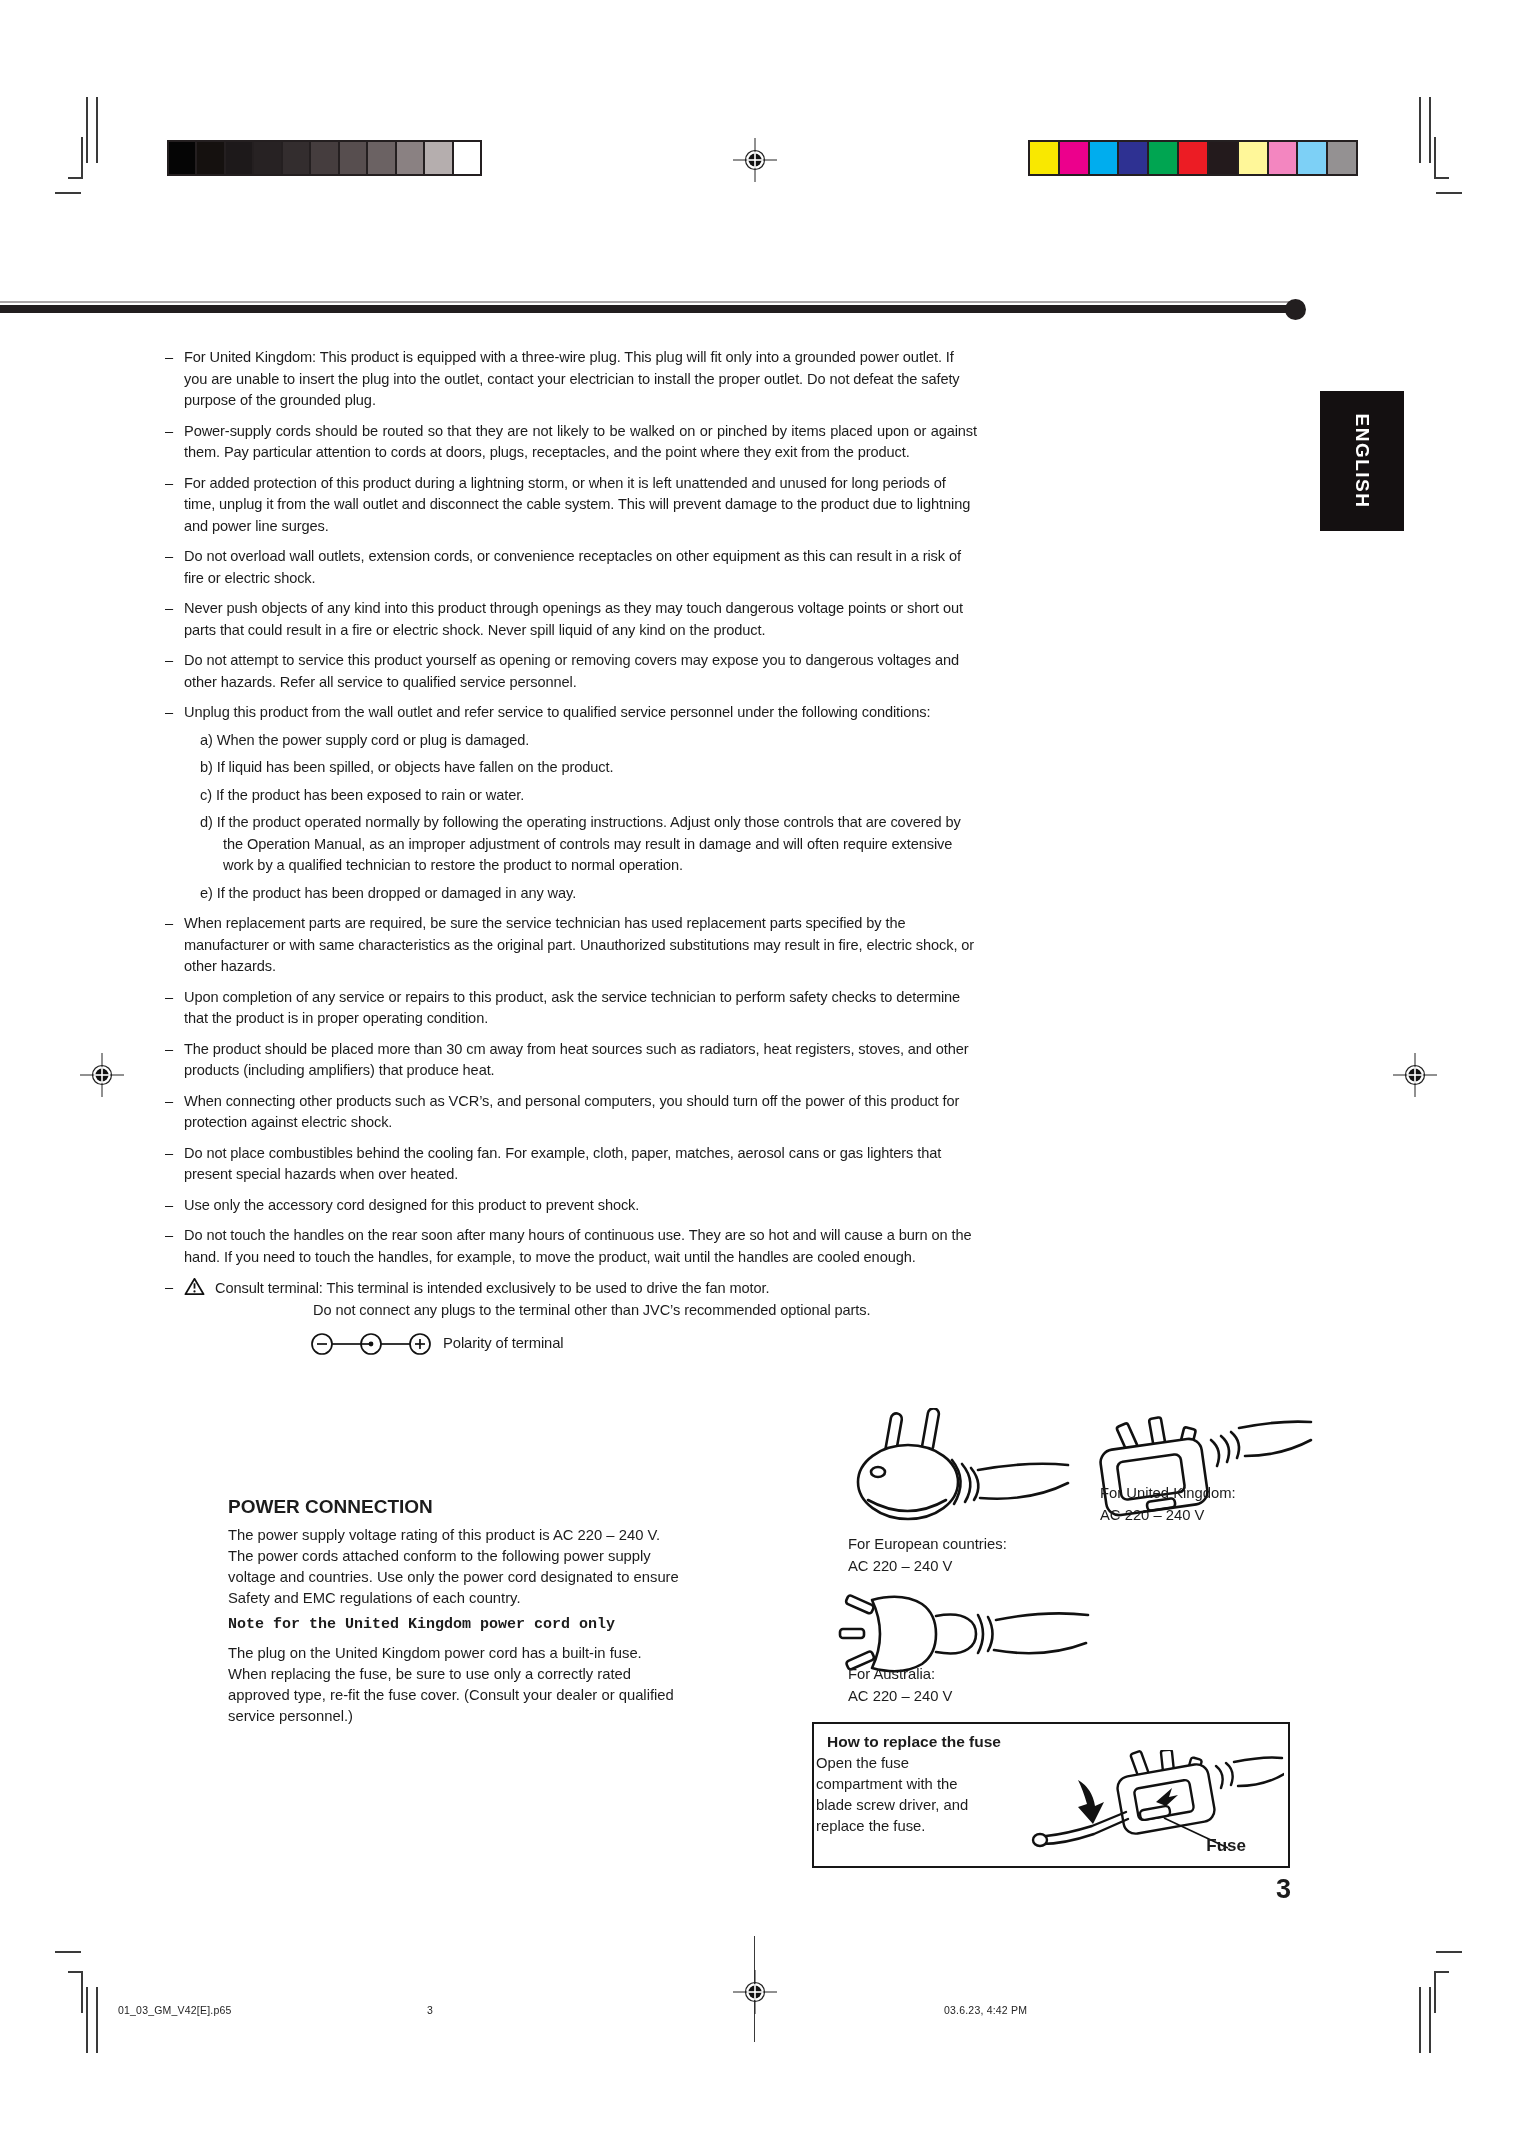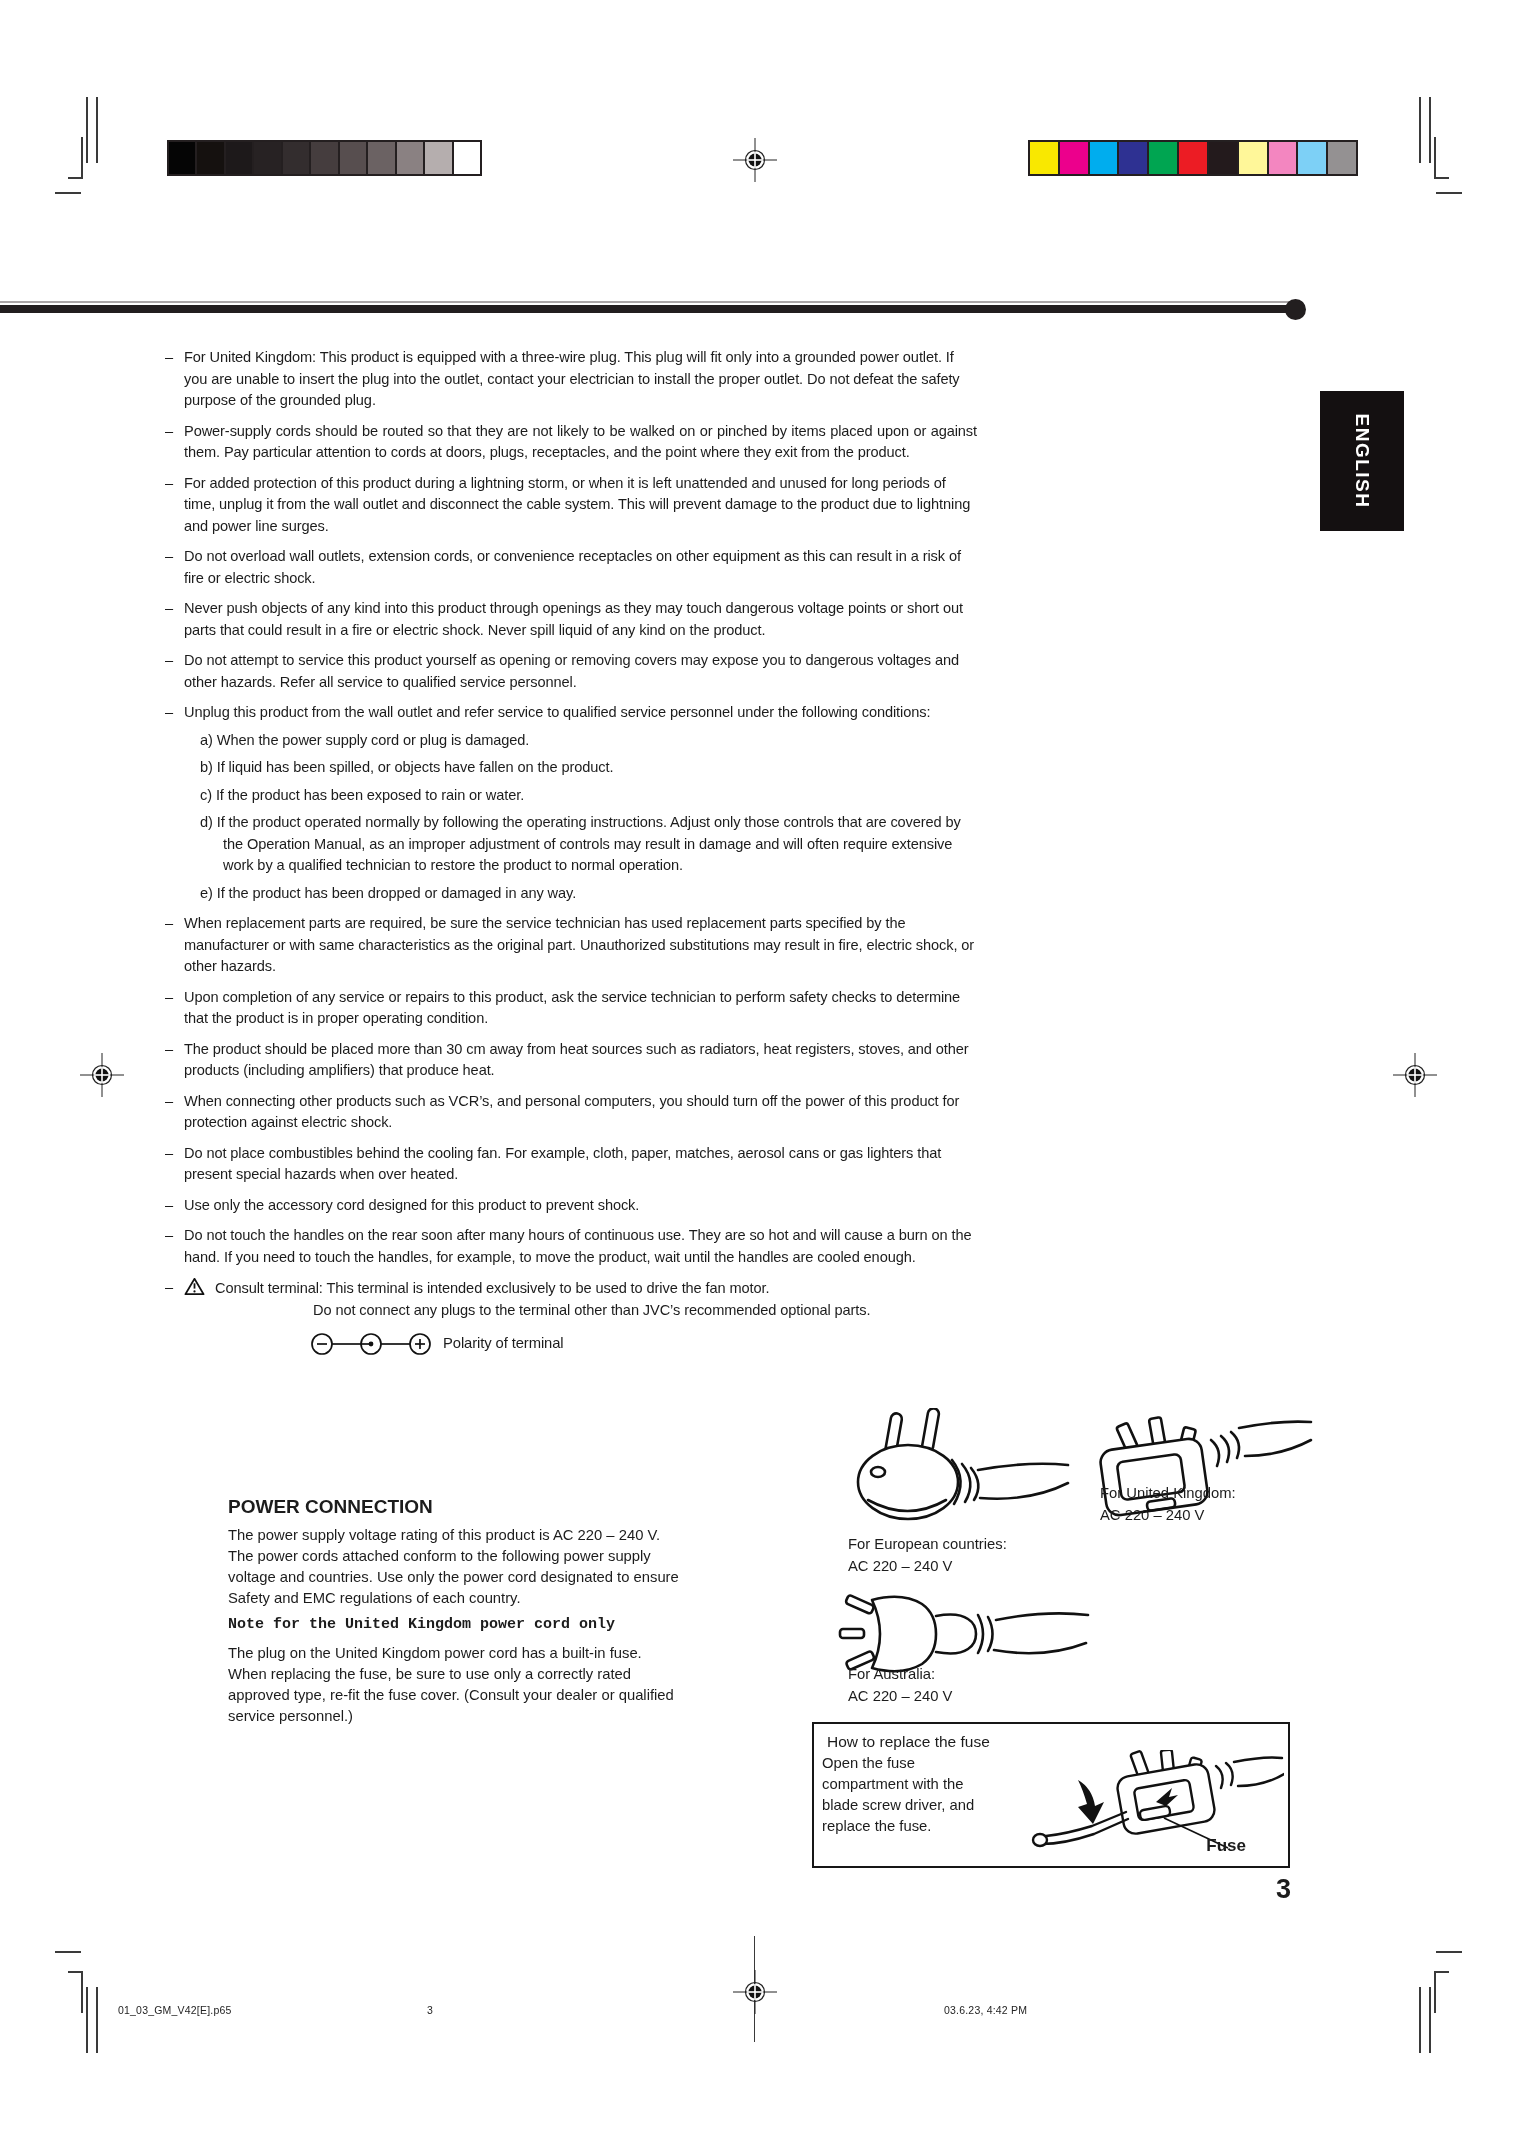--- a/index.html
+++ b/index.html
@@ -42,22 +42,22 @@
   .tline{font-size:14.8px;line-height:21px;white-space:nowrap;}
 
   .note{position:absolute;left:228px;top:1616px;width:580px;}
   .note .t{font-weight:bold;font-size:15px;margin-bottom:10px;font-family:Liberation Mono, monospace;}
 
   .figcap{position:absolute;font-size:14.8px;line-height:21.5px;}
   .figsvg{position:absolute;}
 
   
   .fusebox{position:absolute;left:812px;top:1722px;width:478px;height:146px;border:2px solid #161616;box-sizing:border-box;}
-  .fusebox .t{font-weight:normal;font-size:15.5px;margin:9px 8px 2px 13px;}
-  .fusebox .tline{margin-left:8px;}
+  .fusebox .t{font-weight:bold;font-size:15.5px;margin:9px 8px 2px 13px;}
+  .fusebox .tline{margin-left:2px;}
   .fusebox svg{position:absolute;right:4px;top:26px;}
   .fuse-label{position:absolute;right:42px;bottom:10px;font-weight:bold;font-size:17px;}
 
   .pageno{position:absolute;left:1276px;top:1874px;font-size:27px;font-weight:bold;}
 
   .ft{position:absolute;top:1966px;font-size:10.5px;letter-spacing:0.2px;color:#242424;margin-top:38px;}
   #ft-file{left:118px;} #ft-sheet{left:427px;} #ft-time{left:944px;}
 </style>
 </head>
 <body>

